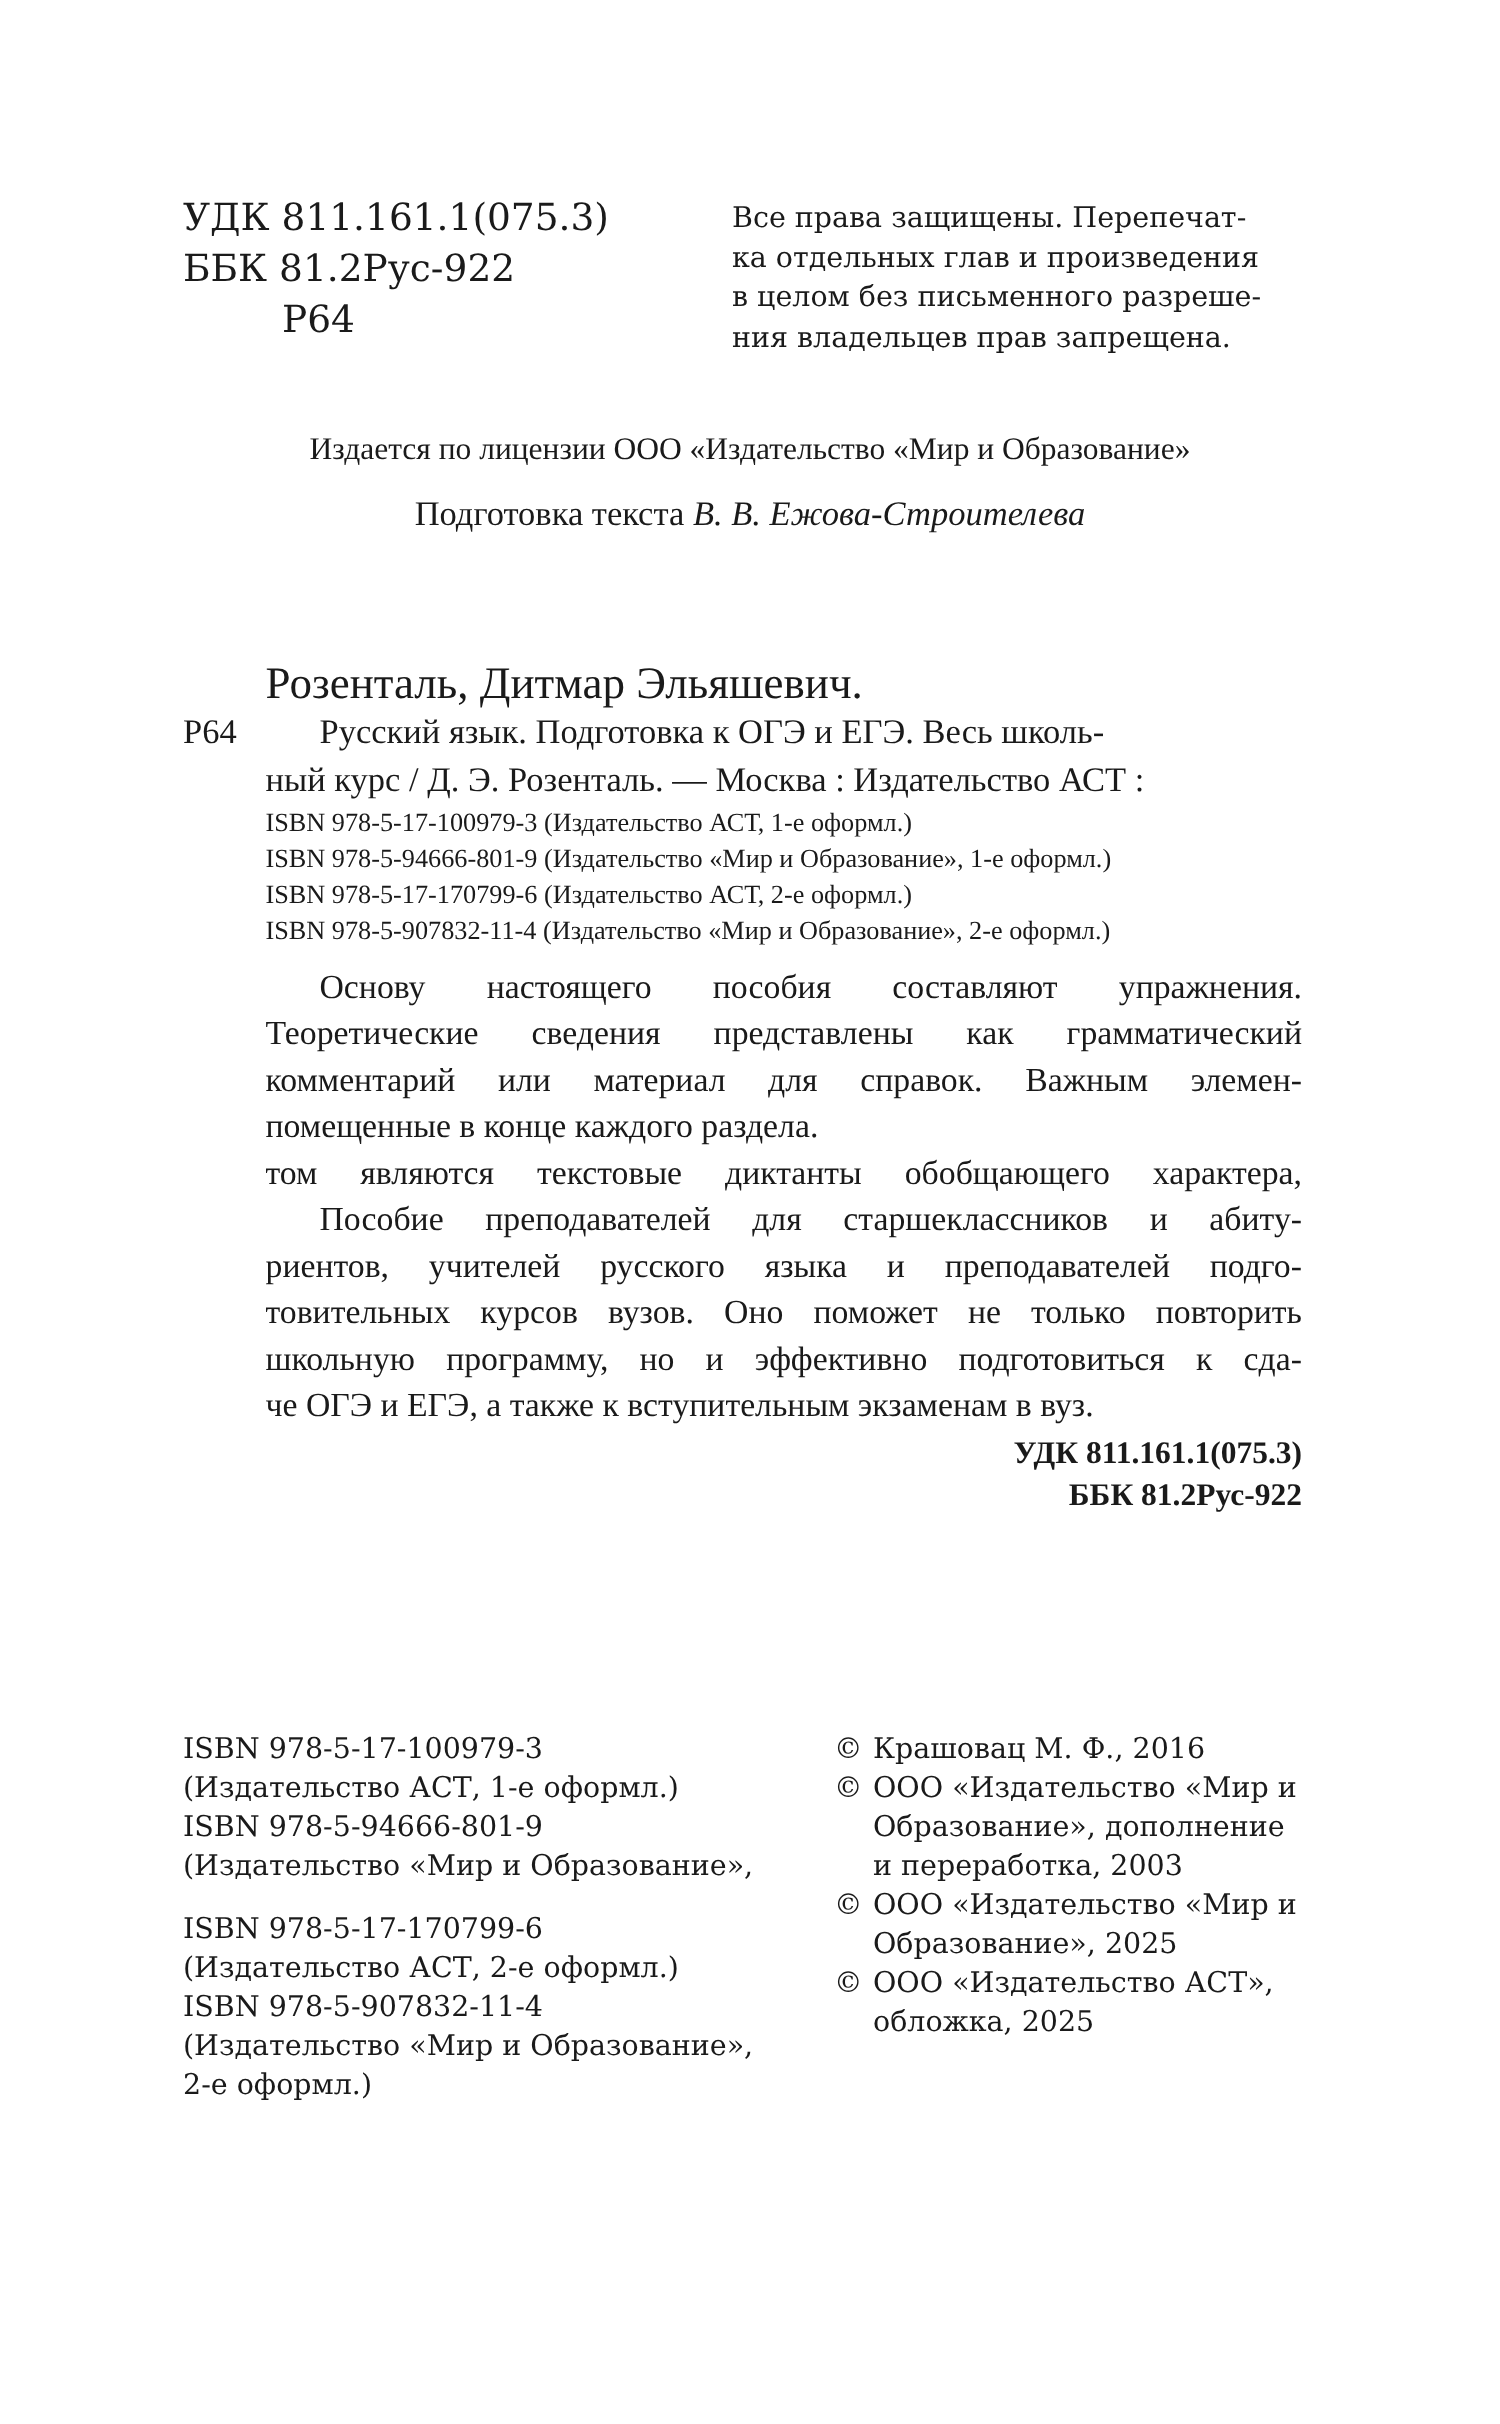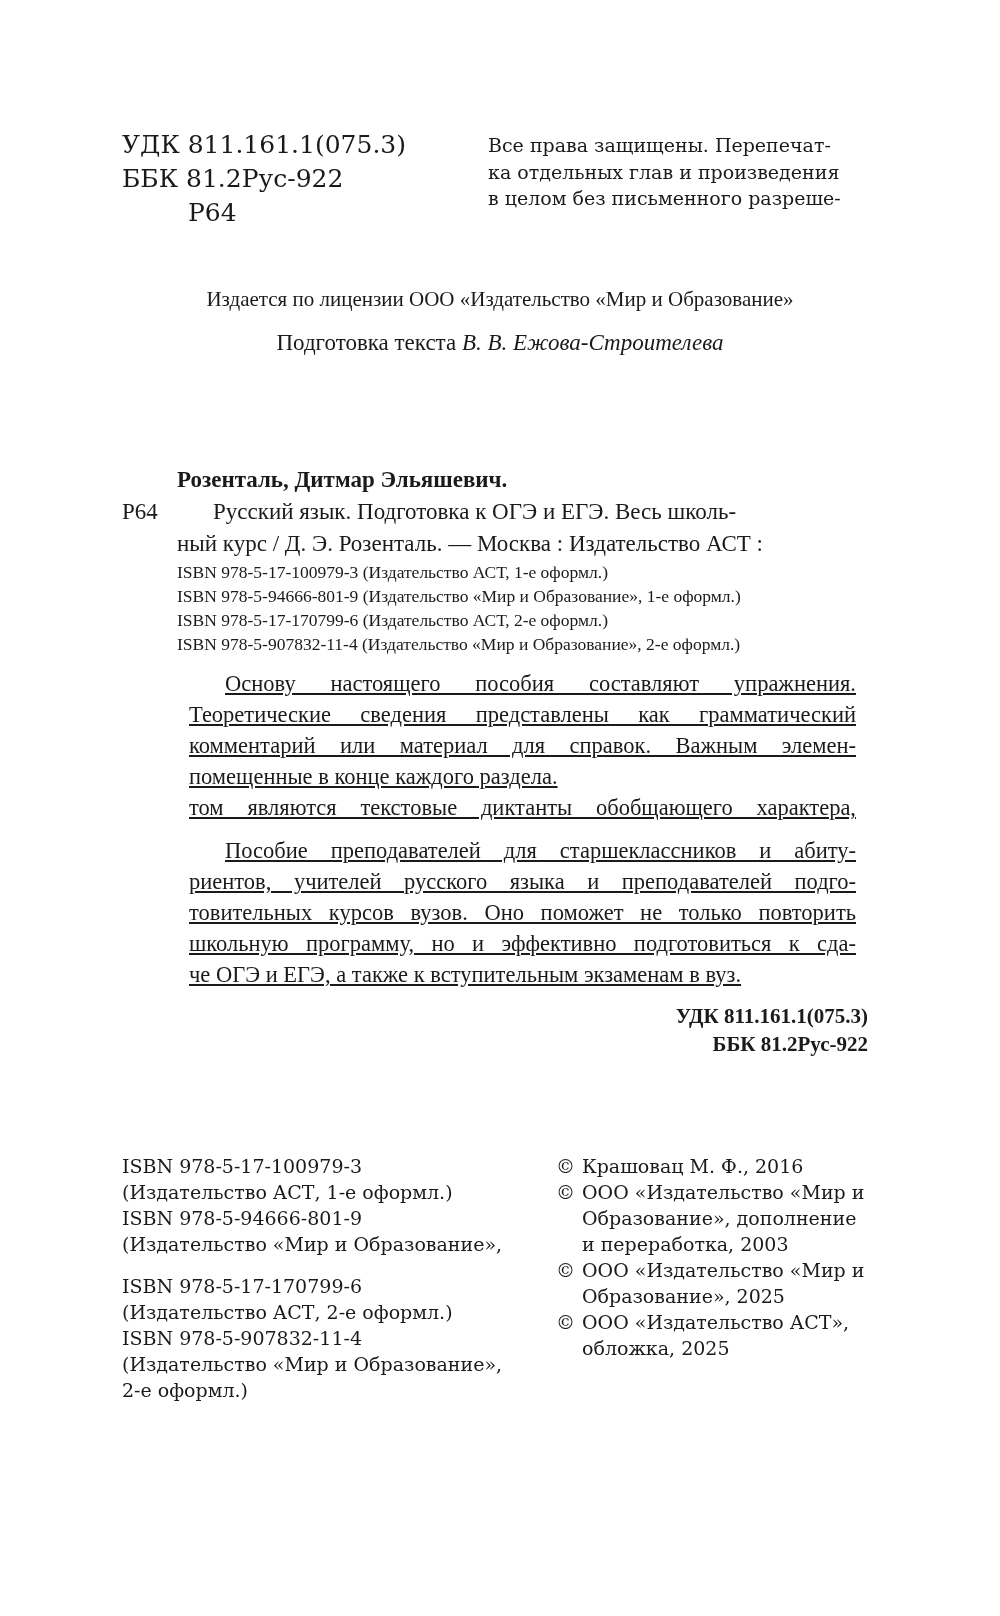--- a/index.html
+++ b/index.html
@@ -14,30 +14,30 @@
   .rights { left: 488px; top: 132px; width: 360px; font-size: 19px; line-height: 26.5px; }
   .rights div { white-space: nowrap; }
 
   .license { left: 0; width: 1000px; top: 287px; text-align: center;
              font-family: "Liberation Serif", serif; font-size: 21px; }
   .prep { left: 0; width: 1000px; top: 330px; text-align: center;
           font-family: "Liberation Serif", serif; font-size: 23px; }
 
   
   .biblio { left: 122px; top: 440px; width: 746px; font-family: "Liberation Serif", serif; }
-  .biblio .author { padding-left: 55px; font-size: 23px; font-weight: bold; line-height: 32px; margin-top: 24px; }
+  .biblio .author { padding-left: 55px; font-size: 30px; font-weight: normal; line-height: 32px; }
   .biblio .entry { position: relative; font-size: 23px; line-height: 32px; padding-left: 55px; }
   .biblio .entry .mark { position: absolute; left: 0; top: 0; }
   .biblio .entry .lines div { white-space: nowrap; }
   .biblio .entry .lines .first { padding-left: 36px; }
   .isbn-group { padding-left: 55px; font-size: 17.5px; line-height: 24px; }
   .isbn-group div { white-space: nowrap; }
 
   .annot { padding-left: 55px; font-size: 22.5px; line-height: 31px; margin-top: 10px; text-align: justify; }
-  .annot p { margin: 12px; text-indent: 36px; text-decoration: underline; }
+  .annot p { margin: 0; text-indent: 36px; }
   .annot .line { display: block; text-align: justify; text-align-last: justify; white-space: nowrap; }
   .annot .last { text-align-last: left; }
   .codes-right { text-align: right; font-weight: bold; font-size: 21px; line-height: 28px; margin-top: 2px; }
 
   
   .isbn-bottom { left: 122px; top: 1153px; font-size: 19px; line-height: 26px; }
   .isbn-bottom div { white-space: nowrap; }
   .isbn-bottom .gap { height: 16px; }
   .copyrights { left: 556px; top: 1153px; font-size: 19px; line-height: 26px; }
   .copyrights .item { position: relative; padding-left: 26px; }
@@ -50,20 +50,21 @@
 <div class="abs class-codes">
   <div>УДК 811.161.1(075.3)</div>
   <div>ББК 81.2Рус-922</div>
   <div class="author-mark">Р64</div>
 </div>
 
 <div class="abs rights">
   <div>Все права защищены. Перепечат-</div>
   <div>ка отдельных глав и произведения</div>
   <div>в целом без письменного разреше-</div>
+  <div>ния владельцев прав запрещена.</div>
 </div>
 
 <div class="abs license">Издается по лицензии ООО «Издательство «Мир и Образование»</div>
 
 <div class="abs prep">
   <span>Подготовка текста</span>
   <span class="ital">В. В. Ежова-Строителева</span>
 </div>
 
 <div class="abs biblio">

